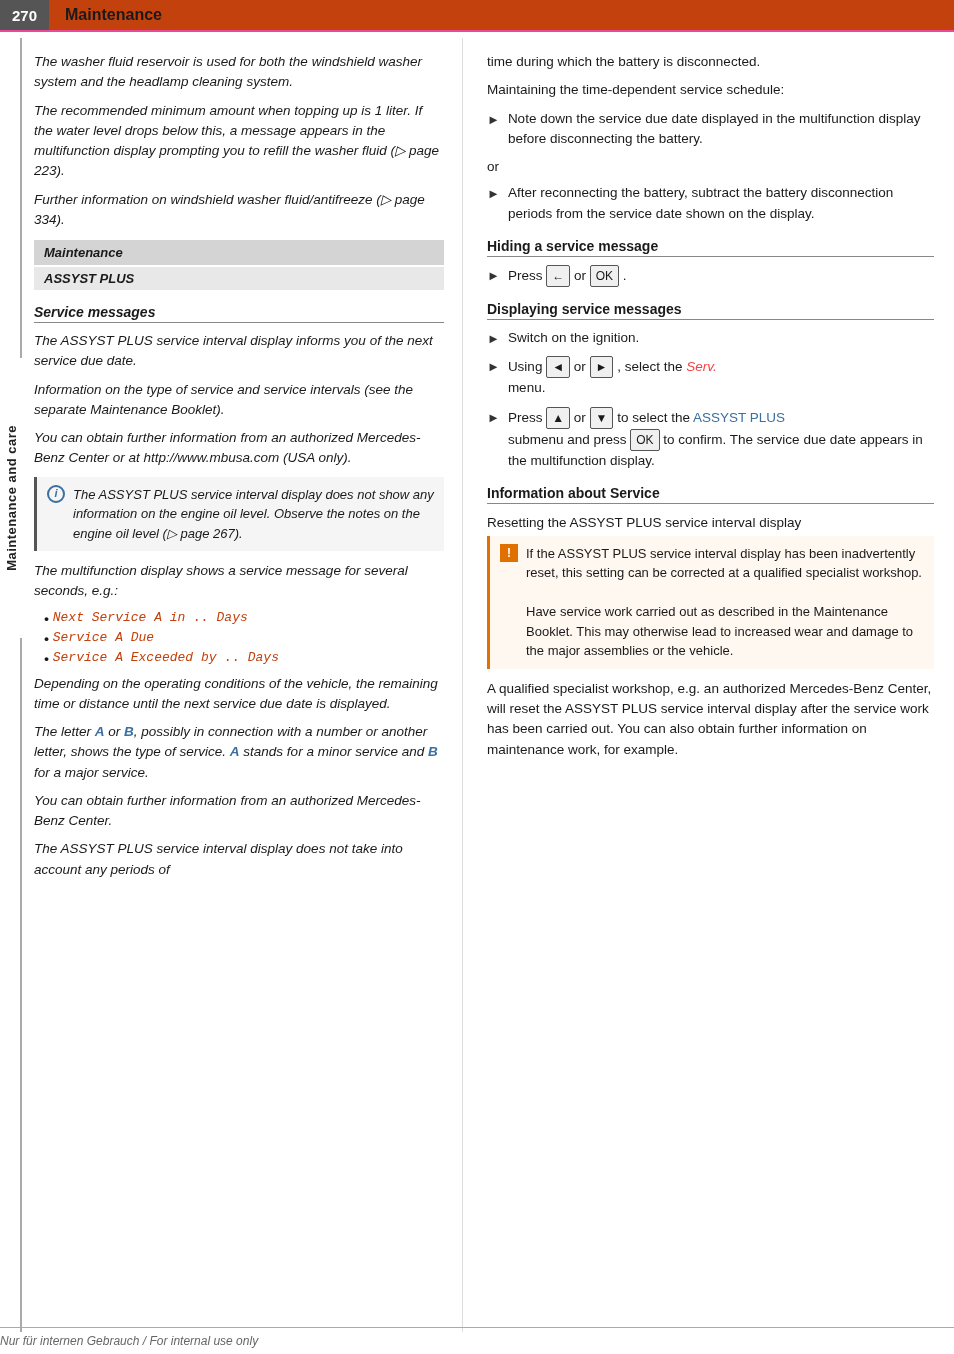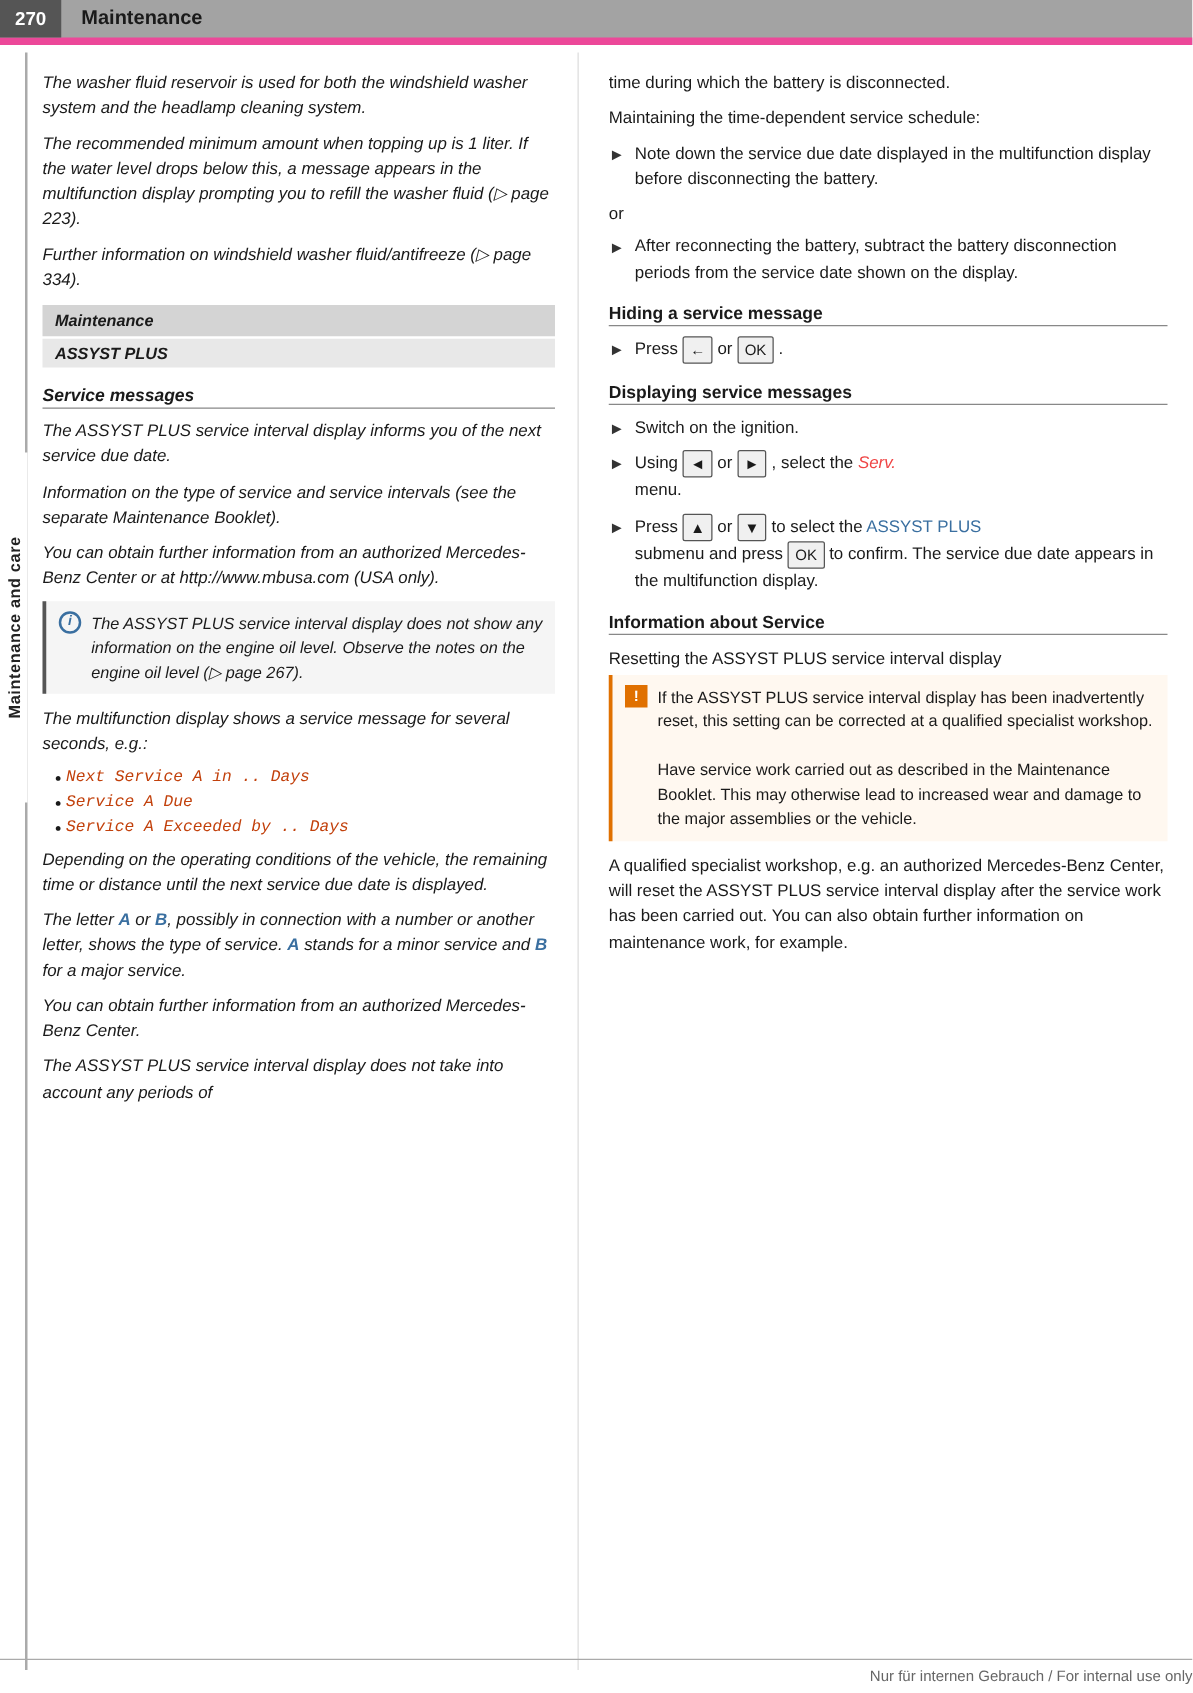--- a/index.html
+++ b/index.html
@@ -11,22 +11,22 @@
       font-size: 14px;
       color: #1a1a1a;
       background: #fff;
       position: relative;
     }
 
     
     .page-header {
       display: flex;
       align-items: stretch;
-      background: #a3a3a3;
-      border-bottom: 6px solid #ec4899;
+      background: #c2410c;
+      border-bottom: 2px solid #ec4899;
       margin-bottom: 0;
     }
     .page-number-box {
       background: #555;
       color: #fff;
       font-weight: bold;
       font-size: 15px;
       padding: 6px 12px;
       display: flex;
       align-items: center;
@@ -247,24 +247,25 @@
       font-weight: bold;
     }
 
     
     .page-footer {
       position: absolute;
       bottom: 0;
       left: 0;
       right: 0;
       border-top: 1px solid #aaa;
-      text-align: right;
+      text-align: left;
       padding: 6px 0;
       font-size: 12px;
       color: #666;
+      font-style: italic;
     }
 
     
     .serv-highlight {
       color: #ef4444;
       font-style: italic;
     }
     .assyst-highlight {
       color: #3a6fa0;
     }

